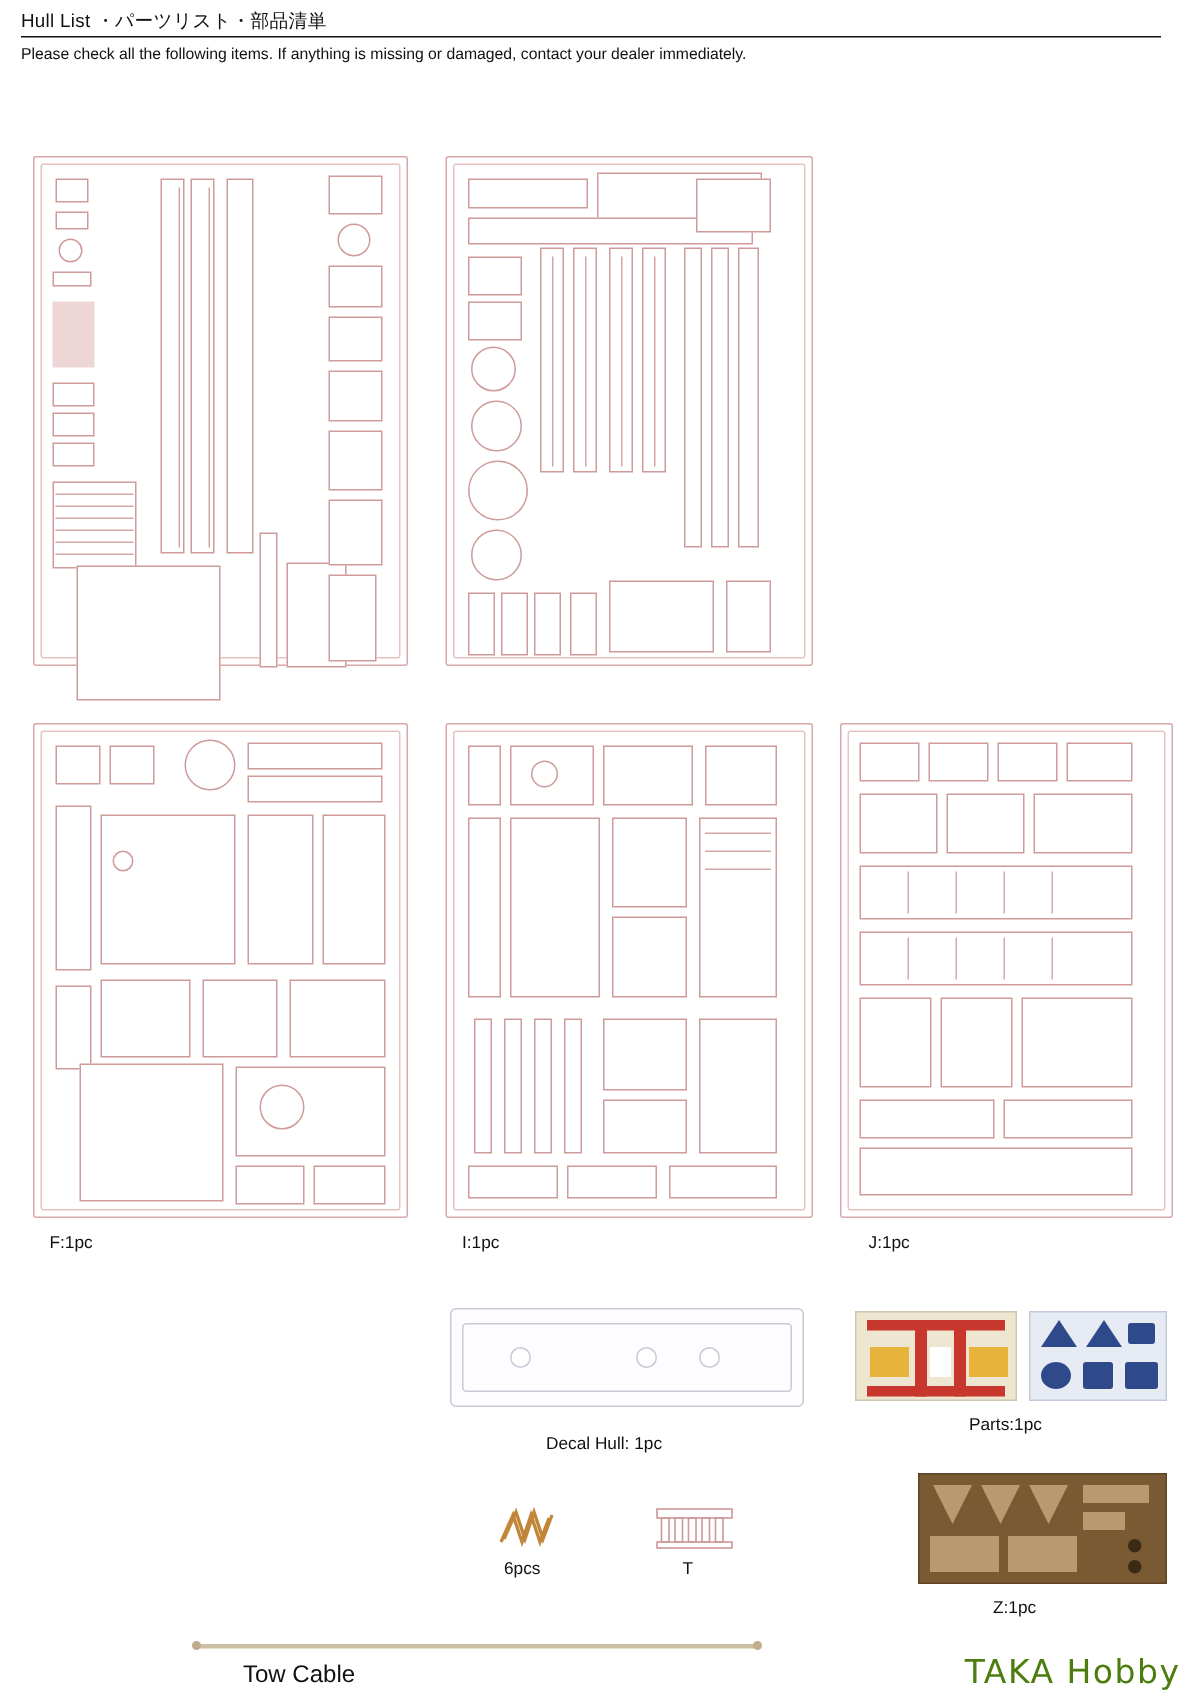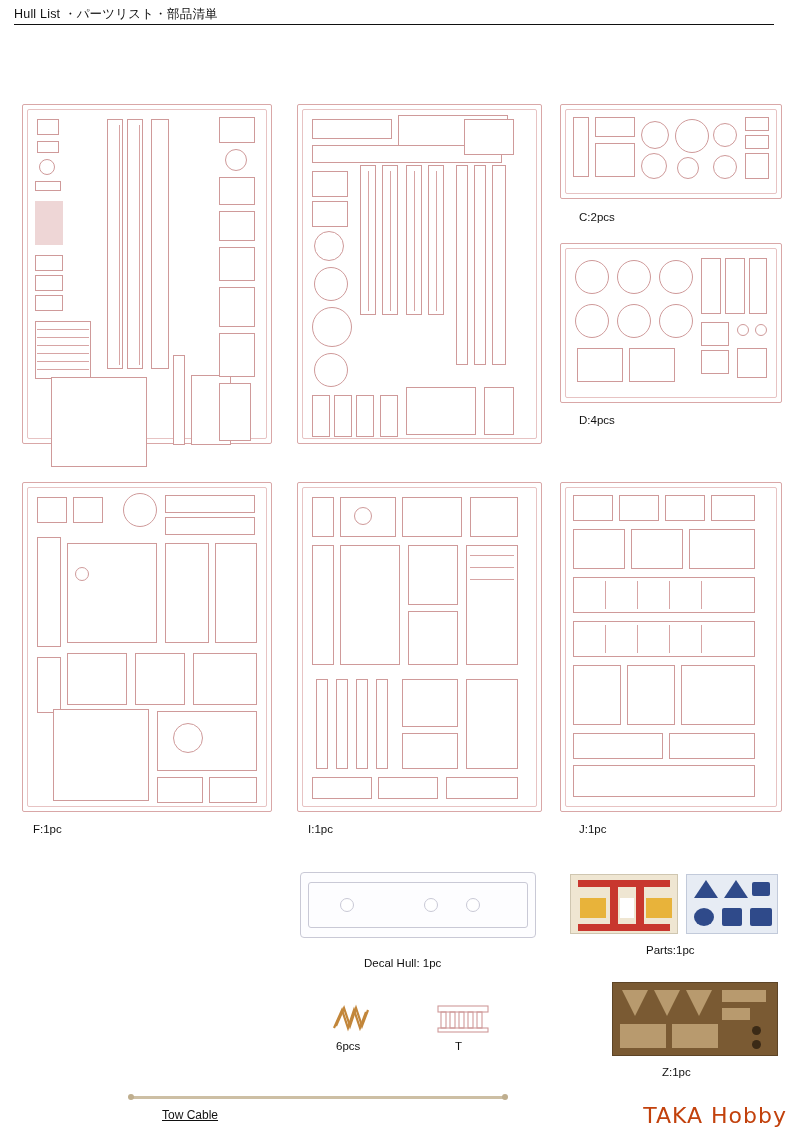--- a/index.html
+++ b/index.html
@@ -80,30 +80,31 @@
     position:absolute;height:3px;background:#cdbfa4;border-radius:2px;
   }
   .cable-cap{position:absolute;width:6px;height:6px;border-radius:50%;background:#bfae8e;}
 
   
   .brand{
     position:absolute;right:12px;bottom:4px;
     font-size:22px;color:#2a5fa8;letter-spacing:1px;
     font-family:"DejaVu Sans", sans-serif;
   }
-  .brand .t{color:#c2410c;}
+  .brand .t{color:#4d7c0f;}
 </style>
 </head>
 <body>
 
 <div class="page">
 
   <div class="title">Hull List ・パーツリスト・部品清単</div>
   <div class="title-rule"></div>
   <div class="note">
+    <span class="ln">Please check all the following items. If anything is missing or damaged, contact your dealer immediately.</span>
   </div>
 
   <div class="frame" style="left:22px;top:104px;width:250px;height:340px;">
     <div class="inner"></div>
 
     <div class="p" style="left:14px;top:14px;width:22px;height:16px;"></div>
     <div class="p" style="left:14px;top:36px;width:22px;height:12px;"></div>
     <div class="p rnd" style="left:16px;top:54px;width:16px;height:16px;"></div>
     <div class="p" style="left:12px;top:76px;width:26px;height:10px;"></div>
     <div class="bar" style="left:12px;top:96px;width:28px;height:44px;opacity:.55;"></div>
@@ -173,57 +174,21 @@
     <div class="p" style="left:36px;top:290px;width:18px;height:42px;"></div>
     <div class="p" style="left:58px;top:290px;width:18px;height:42px;"></div>
     <div class="p" style="left:82px;top:290px;width:18px;height:42px;"></div>
     <div class="p" style="left:108px;top:282px;width:70px;height:48px;"></div>
     <div class="p" style="left:186px;top:282px;width:30px;height:48px;"></div>
 
     <div class="p" style="left:166px;top:14px;width:50px;height:36px;"></div>
     <div class="caption" style="left:10px;top:452px;">B:1pc</div>
   </div>
 
-  <div class="frame" style="left:560px;top:104px;width:222px;height:95px;">
-    <div class="inner"></div>
-    <div class="p" style="left:12px;top:12px;width:16px;height:60px;"></div>
-    <div class="p" style="left:34px;top:12px;width:40px;height:20px;"></div>
-    <div class="p" style="left:34px;top:38px;width:40px;height:34px;"></div>
-    <div class="p rnd" style="left:80px;top:16px;width:28px;height:28px;"></div>
-    <div class="p rnd" style="left:80px;top:48px;width:26px;height:26px;"></div>
-    <div class="p rnd" style="left:114px;top:14px;width:34px;height:34px;"></div>
-    <div class="p rnd" style="left:116px;top:52px;width:22px;height:22px;"></div>
-    <div class="p rnd" style="left:152px;top:18px;width:24px;height:24px;"></div>
-    <div class="p rnd" style="left:152px;top:50px;width:24px;height:24px;"></div>
-    <div class="p" style="left:184px;top:12px;width:24px;height:14px;"></div>
-    <div class="p" style="left:184px;top:30px;width:24px;height:14px;"></div>
-    <div class="p" style="left:184px;top:48px;width:24px;height:26px;"></div>
-    <div class="caption" style="left:18px;top:106px;">C:2pcs</div>
-  </div>
-
-  <div class="frame" style="left:560px;top:243px;width:222px;height:160px;">
-    <div class="inner"></div>
-    <div class="p rnd" style="left:14px;top:16px;width:34px;height:34px;"></div>
-    <div class="p rnd" style="left:56px;top:16px;width:34px;height:34px;"></div>
-    <div class="p rnd" style="left:98px;top:16px;width:34px;height:34px;"></div>
-    <div class="p rnd" style="left:14px;top:60px;width:34px;height:34px;"></div>
-    <div class="p rnd" style="left:56px;top:60px;width:34px;height:34px;"></div>
-    <div class="p rnd" style="left:98px;top:60px;width:34px;height:34px;"></div>
-    <div class="p" style="left:140px;top:14px;width:20px;height:56px;"></div>
-    <div class="p" style="left:164px;top:14px;width:20px;height:56px;"></div>
-    <div class="p" style="left:188px;top:14px;width:18px;height:56px;"></div>
-    <div class="p" style="left:140px;top:78px;width:28px;height:24px;"></div>
-    <div class="p" style="left:140px;top:106px;width:28px;height:24px;"></div>
-    <div class="p rnd" style="left:176px;top:80px;width:12px;height:12px;"></div>
-    <div class="p rnd" style="left:194px;top:80px;width:12px;height:12px;"></div>
-    <div class="p" style="left:16px;top:104px;width:46px;height:34px;"></div>
-    <div class="p" style="left:68px;top:104px;width:46px;height:34px;"></div>
-    <div class="p" style="left:176px;top:104px;width:30px;height:30px;"></div>
-    <div class="caption" style="left:18px;top:170px;">D:4pcs</div>
-  </div>
+
 
   <div class="frame" style="left:22px;top:482px;width:250px;height:330px;">
     <div class="inner"></div>
     <div class="p" style="left:14px;top:14px;width:30px;height:26px;"></div>
     <div class="p" style="left:50px;top:14px;width:30px;height:26px;"></div>
     <div class="p rnd" style="left:100px;top:10px;width:34px;height:34px;"></div>
     <div class="p" style="left:142px;top:12px;width:90px;height:18px;"></div>
     <div class="p" style="left:142px;top:34px;width:90px;height:18px;"></div>
 
     <div class="p" style="left:14px;top:54px;width:24px;height:110px;"></div>
@@ -377,20 +342,20 @@
     <div class="pe-cut" style="left:672px;top:1024px;width:46px;height:24px;"></div>
     <div class="pe-hole" style="left:752px;top:1026px;width:9px;height:9px;background:#3b2a16;"></div>
     <div class="pe-hole" style="left:752px;top:1040px;width:9px;height:9px;background:#3b2a16;"></div>
     <div class="caption" style="left:662px;top:1066px;">Z:1pc</div>
   </div>
 
   <div>
     <div class="cable" style="left:132px;top:1096px;width:372px;"></div>
     <div class="cable-cap" style="left:128px;top:1094px;"></div>
     <div class="cable-cap" style="left:502px;top:1094px;"></div>
-    <div class="caption" style="left:162px;top:1108px;font-size:12px;text-decoration:underline;">Tow Cable</div>
+    <div class="caption" style="left:162px;top:1108px;font-size:16px;">Tow Cable</div>
   </div>
 
   <div class="brand">
     <span class="t">TAKA Hobby</span>
   </div>
 
 </div>
 
 </body></html>

